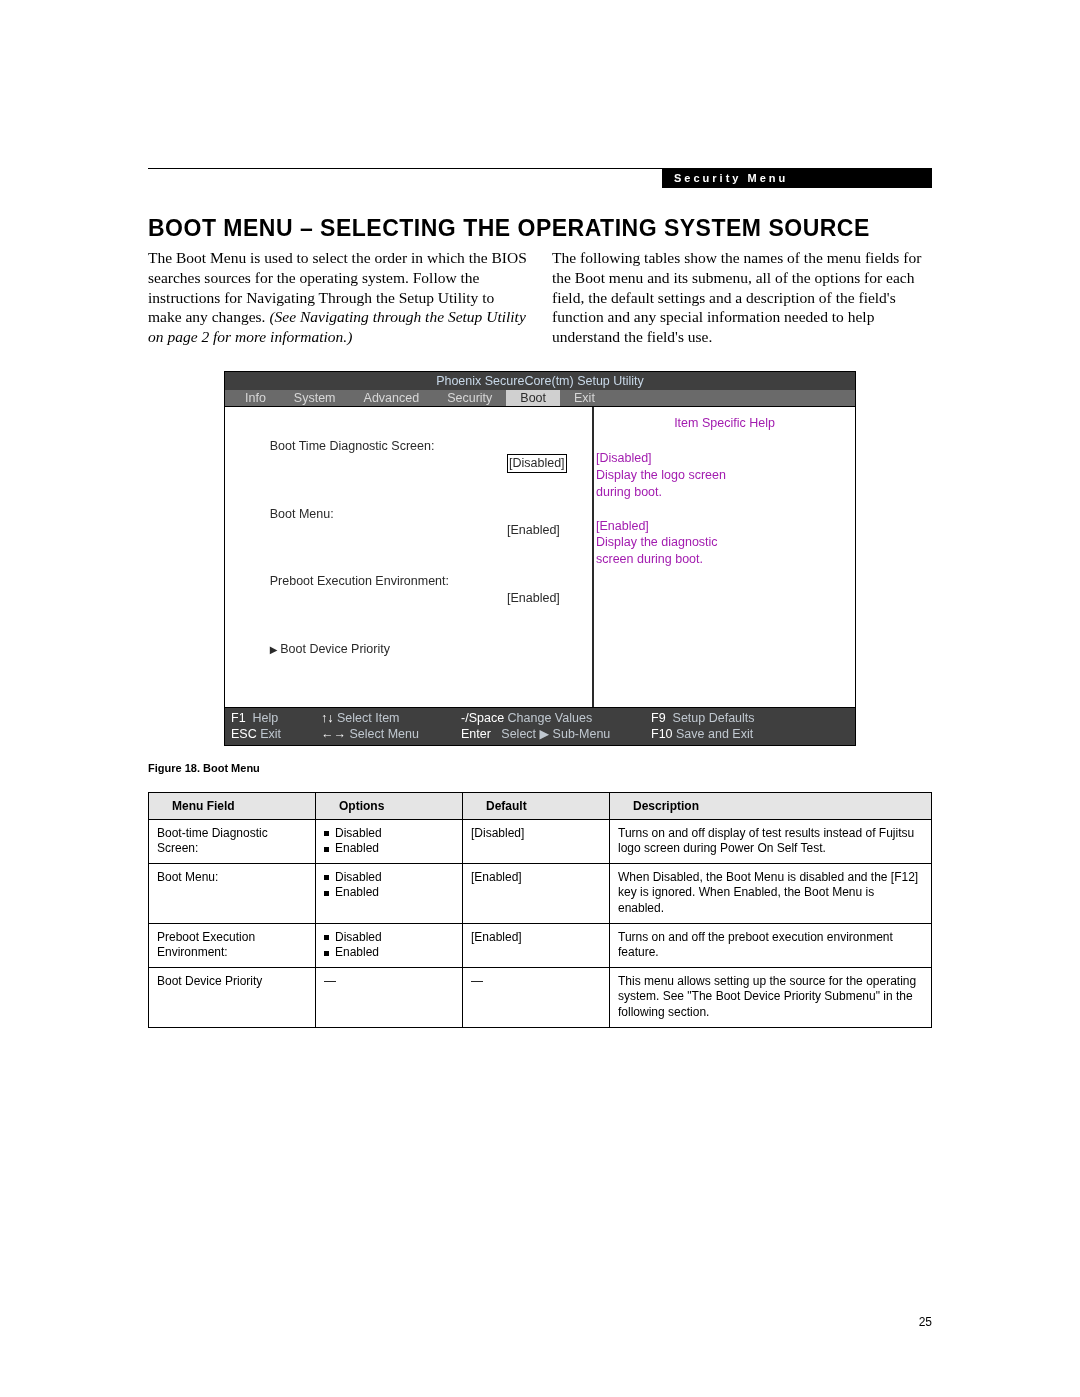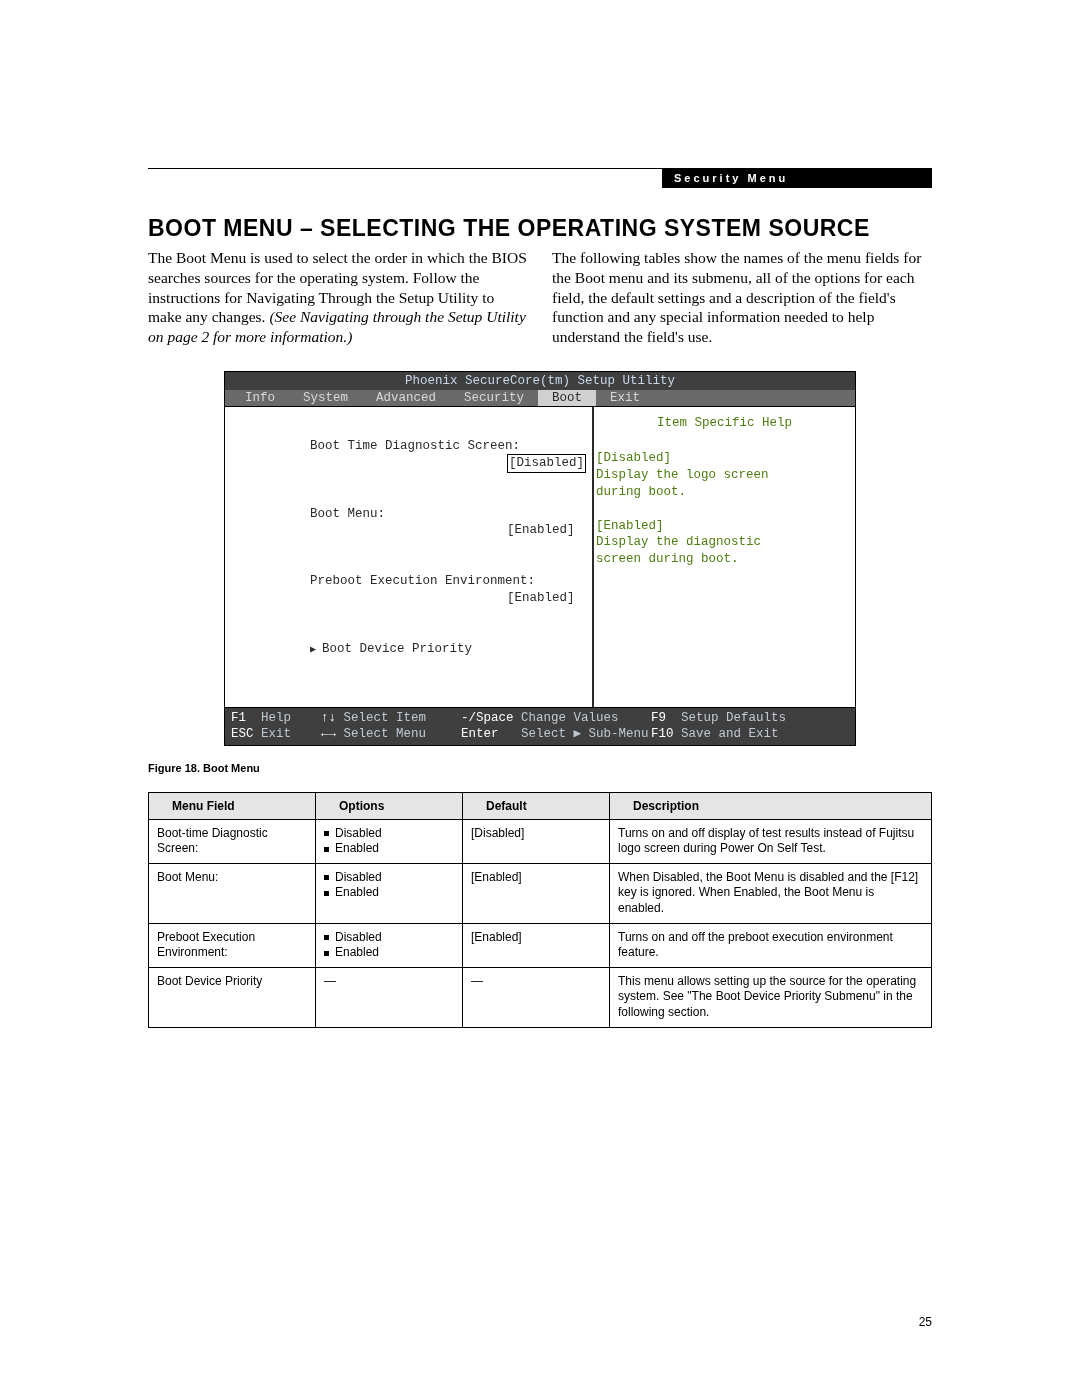--- a/index.html
+++ b/index.html
@@ -50,21 +50,21 @@
     gap: 24px;
     font-size: 15.5px;
     line-height: 1.28;
     font-family: 'Minion Pro', Georgia, serif;
   }
   .two-col > div { flex: 1; }
   .ital { font-style: italic; }
   .bios-box {
     margin: 24px auto 16px auto;
     width: 630px;
-    font-family: Liberation Mono, monospace;
+    font-family: Liberation Sans, sans-serif;
     font-size: 12.5px;
     color: #d0d0d0;
     border: 1px solid #000;
   }
   .bios-title {
     background: #3f3f3f;
     text-align: center;
     padding: 2px 0;
     color: #c8d8e8;
   }
@@ -88,21 +88,21 @@
     padding: 14px 10px;
     color: #2a2a2a;
     position: relative;
   }
   .bios-left .row { white-space: pre; line-height: 1.35; }
   .bios-left .val { position: absolute; left: 282px; }
   .bios-left .val.sel { border: 1px solid #000; padding: 0 1px; margin-top:-1px; }
   .bios-right {
     flex: 1;
     padding: 8px 2px;
-    color: #4d7c0f;
+    color: #a21caf;
     line-height: 1.35;
   }
   .bios-right .hdr { text-align: center; margin-bottom: 18px; }
   .tri { font-size: 10px; }
   .bios-footer {
     background: #3f3f3f;
     color: #c0c8d0;
     padding: 2px 6px;
     line-height: 1.3;
   }

